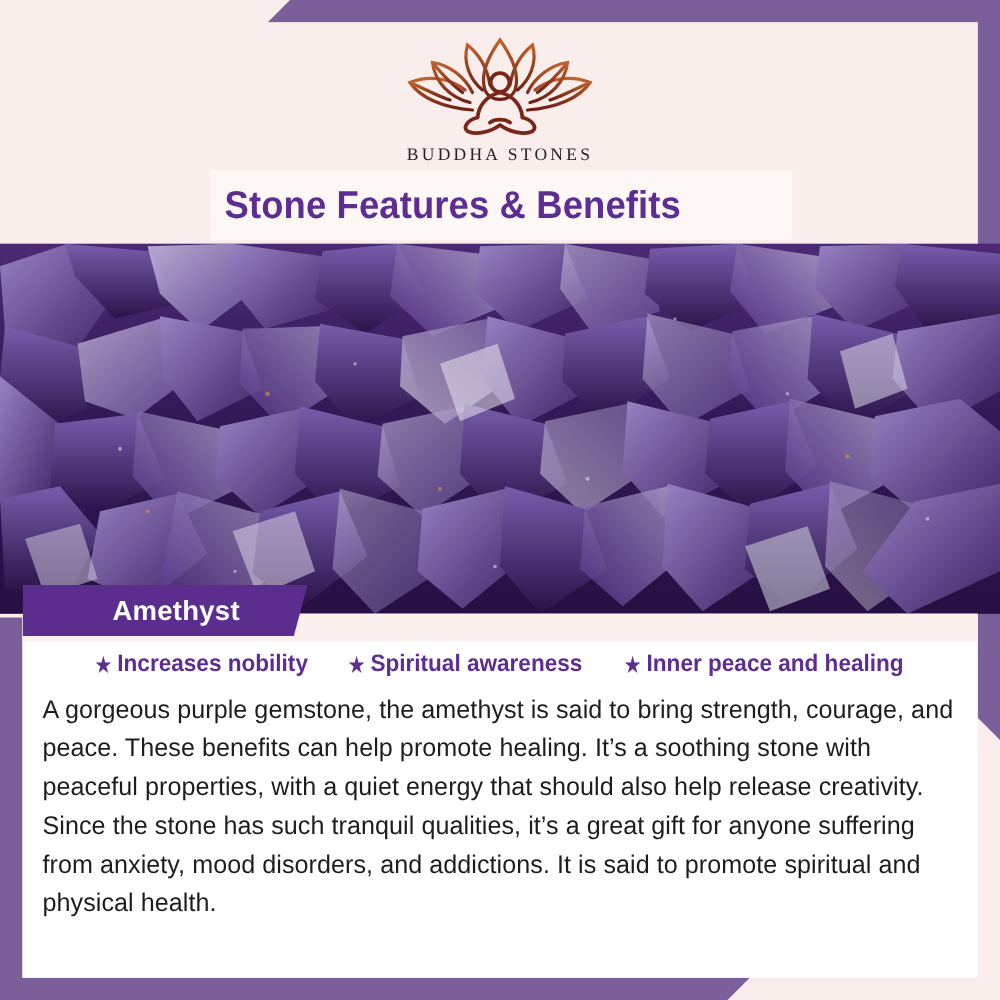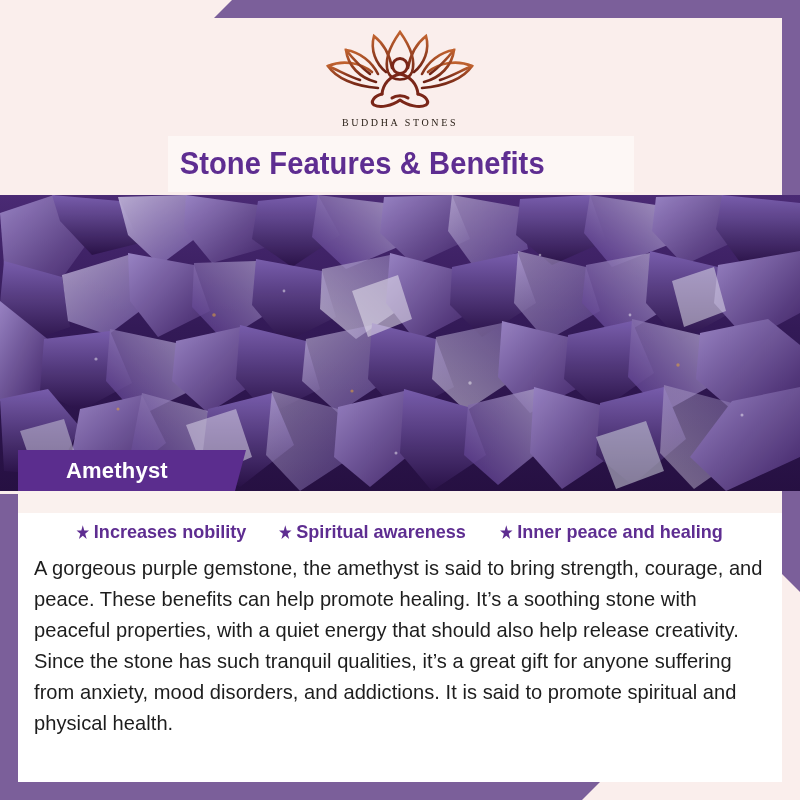--- a/index.html
+++ b/index.html
@@ -33,21 +33,21 @@
   
   #header{
     position:absolute;left:0;top:0;width:800px;height:196px;
     display:flex;flex-direction:column;align-items:center;justify-content:flex-start;
   }
   #logo-wrap{margin-top:26px;display:flex;flex-direction:column;align-items:center;}
   #logo-mark{width:168px;height:84px;display:block;}
   #logo-word{
     margin-top:7px;
     font-family:"Liberation Serif","DejaVu Serif",serif;
-    font-size:10px;letter-spacing:2.6px;color:#2b2118;
+    font-size:14px;letter-spacing:2.6px;color:#2b2118;
     font-weight:400;white-space:nowrap;
   }
 
   
   #title-banner{
     position:absolute;left:168px;top:136px;width:466px;height:56px;
     background:#fdf7f5;display:flex;align-items:center;justify-content:flex-start;
     z-index:6;
   }
   #title-text{
@@ -58,24 +58,24 @@
 
   
   #photo{
     position:absolute;left:0;top:195px;width:800px;height:296px;overflow:hidden;
     background:#2a1150;
   }
   #photo svg{display:block;width:800px;height:296px;}
 
   
   #stone-label{
-    position:absolute;left:18px;top:450px;width:228px;height:41px;
+    position:absolute;left:18px;top:468px;width:228px;height:41px;
     background:#5b2d8e;z-index:5;
     clip-path:polygon(0 0,228px 0,217px 41px,0 41px);
-    display:flex;align-items:center;
+    display:flex;align-items:center;padding-left:24px;
   }
   #stone-label-text{
     margin-left:48px;color:#ffffff;font-weight:700;font-size:22px;
     font-family:"Liberation Sans","DejaVu Sans",sans-serif;
     letter-spacing:.2px;white-space:nowrap;
   }
 
   
   #content{
     position:absolute;left:18px;top:491px;width:764px;height:291px;

